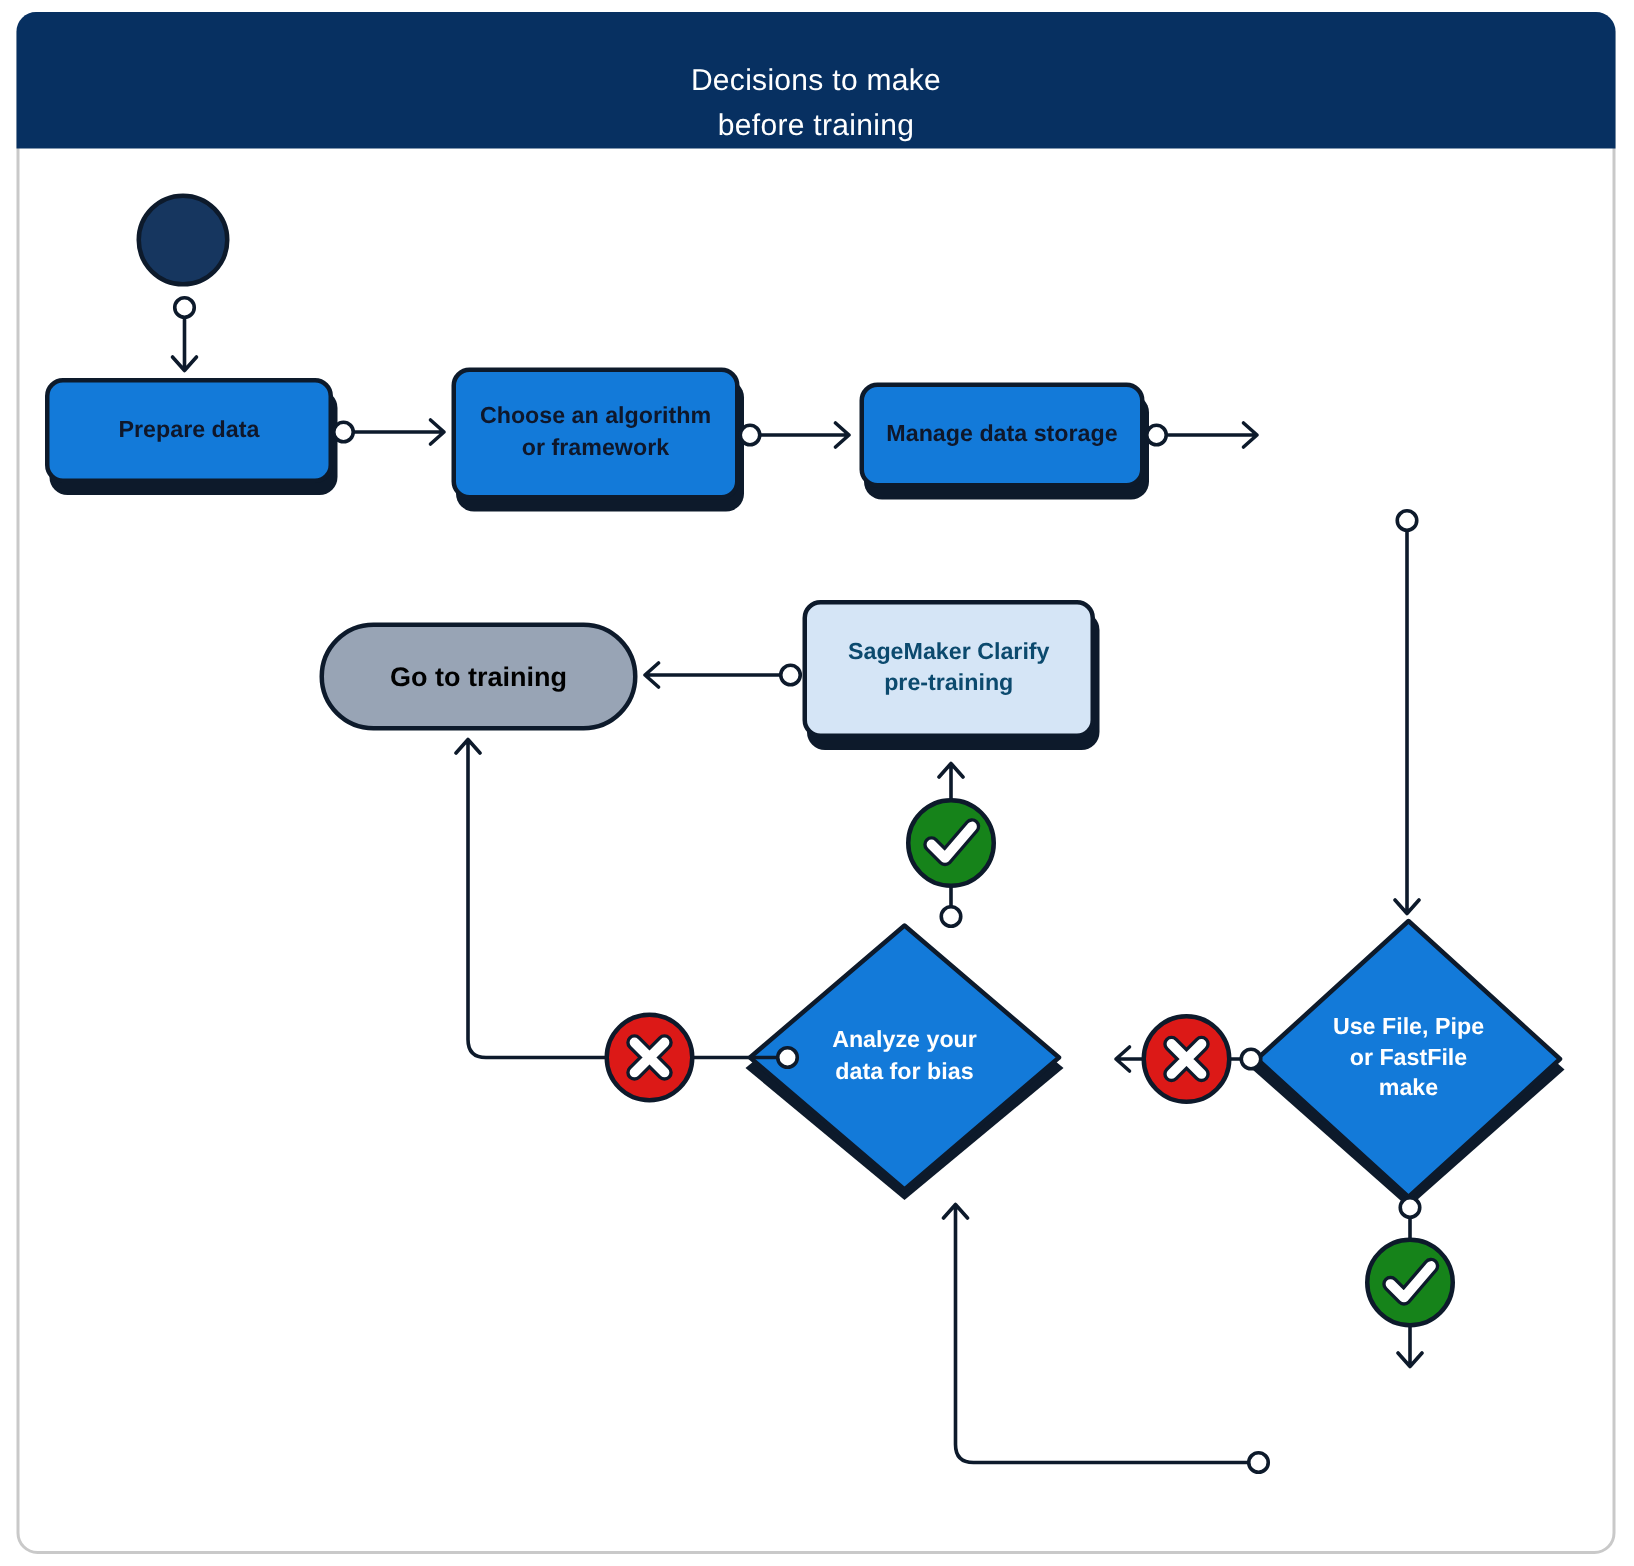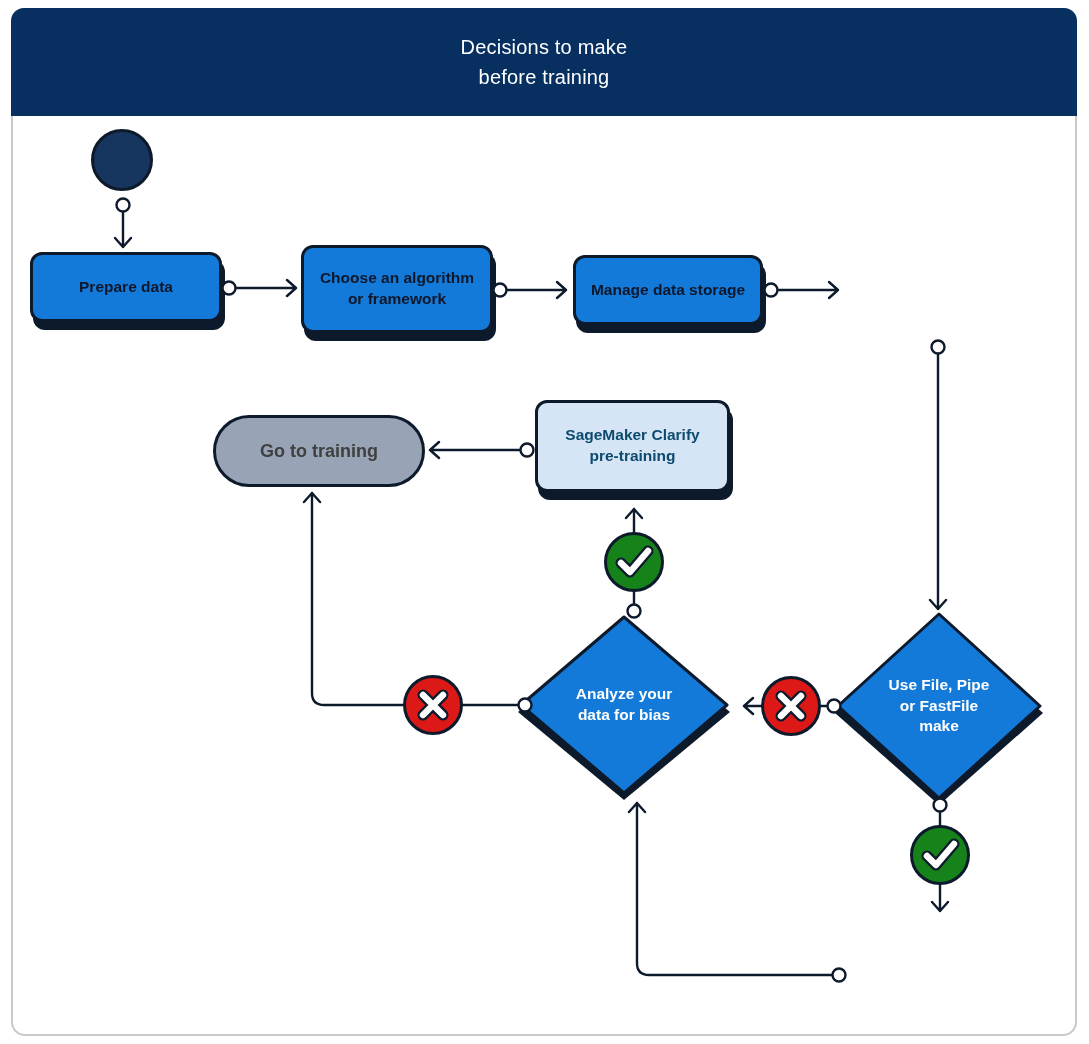--- a/index.html
+++ b/index.html
@@ -7,24 +7,24 @@
     position:relative;width:1089px;height:1044px;
     font-family:"Liberation Sans",sans-serif;
     background:#ffffff;overflow:hidden;
   }
   .frame{
     position:absolute;left:11px;top:8px;width:1066px;height:1028px;
     border:2px solid #c9c9c9;border-radius:14px;background:#ffffff;
     box-sizing:border-box;
   }
   .hdr{
-    position:absolute;left:11px;top:8px;width:1066px;height:108px;
+    position:absolute;left:11px;top:8px;width:1066px;height:91px;
     background:var(--header-bg,#073061);
     border-radius:13px 13px 0 0;
-    display:flex;align-items:center;justify-content:center;
+    display:flex;align-items:flex-end;justify-content:center;
     box-sizing:border-box;z-index:1;
   }
   .hdr-title{
     color:#ffffff;font-size:20px;font-weight:500;line-height:30px;
     text-align:center;white-space:pre-line;letter-spacing:.2px;
   }
   .node{
     position:absolute;display:flex;align-items:center;justify-content:center;
     box-sizing:border-box;z-index:2;text-align:center;
   }
@@ -36,21 +36,21 @@
     color:#0f172a;font-weight:700;font-size:15.5px;line-height:1.35;
   }
   .box-light{
     background:var(--node-light-blue,#d5e5f6);
     color:#0c4a6e;
   }
   .pill{
     background:var(--terminal-gray,#98a4b5);
     border:3px solid var(--outline,#0d1a2b);
     border-radius:36px;
-    color:#404040;font-weight:700;font-size:18px;
+    color:#000000;font-weight:700;font-size:18px;
   }
   .start-dot{
     background:var(--start-navy,#16365f);
     border:3px solid var(--outline,#0d1a2b);
     border-radius:50%;
   }
   .node-label{white-space:pre-line;padding:0 6px;}
   .diamond{position:absolute;z-index:2;}
   .diamond svg{position:absolute;left:0;top:0;}
   .diamond .node-label{
@@ -100,21 +100,21 @@
   <div class="node box box-light" style="left:535px;top:400px;width:195px;height:92px;">
     <div class="node-label">SageMaker Clarify
 pre-training</div>
   </div>
 
   <div class="node pill" style="left:213px;top:415px;width:212px;height:72px;">
     <div class="node-label">Go to training</div>
   </div>
 
 
-  <div class="diamond" style="left:514px;top:610px;width:220px;height:190px;">
+  <div class="diamond" style="left:493px;top:610px;width:220px;height:190px;">
     <svg width="220" height="190" viewBox="0 0 220 190">
       <polygon points="110,14 216,102 110,190 4,102" style="fill:var(--outline,#0d1a2b);"></polygon>
       <polygon points="110,7 213,95 110,183 7,95" style="fill:var(--node-blue,#137ad9);stroke:var(--outline,#0d1a2b);stroke-width:3;stroke-linejoin:round;"></polygon>
     </svg>
     <div class="node-label">Analyze your
 data for bias</div>
   </div>
 
   <div class="diamond" style="left:831px;top:607px;width:216px;height:198px;">
     <svg width="216" height="198" viewBox="0 0 216 198">

